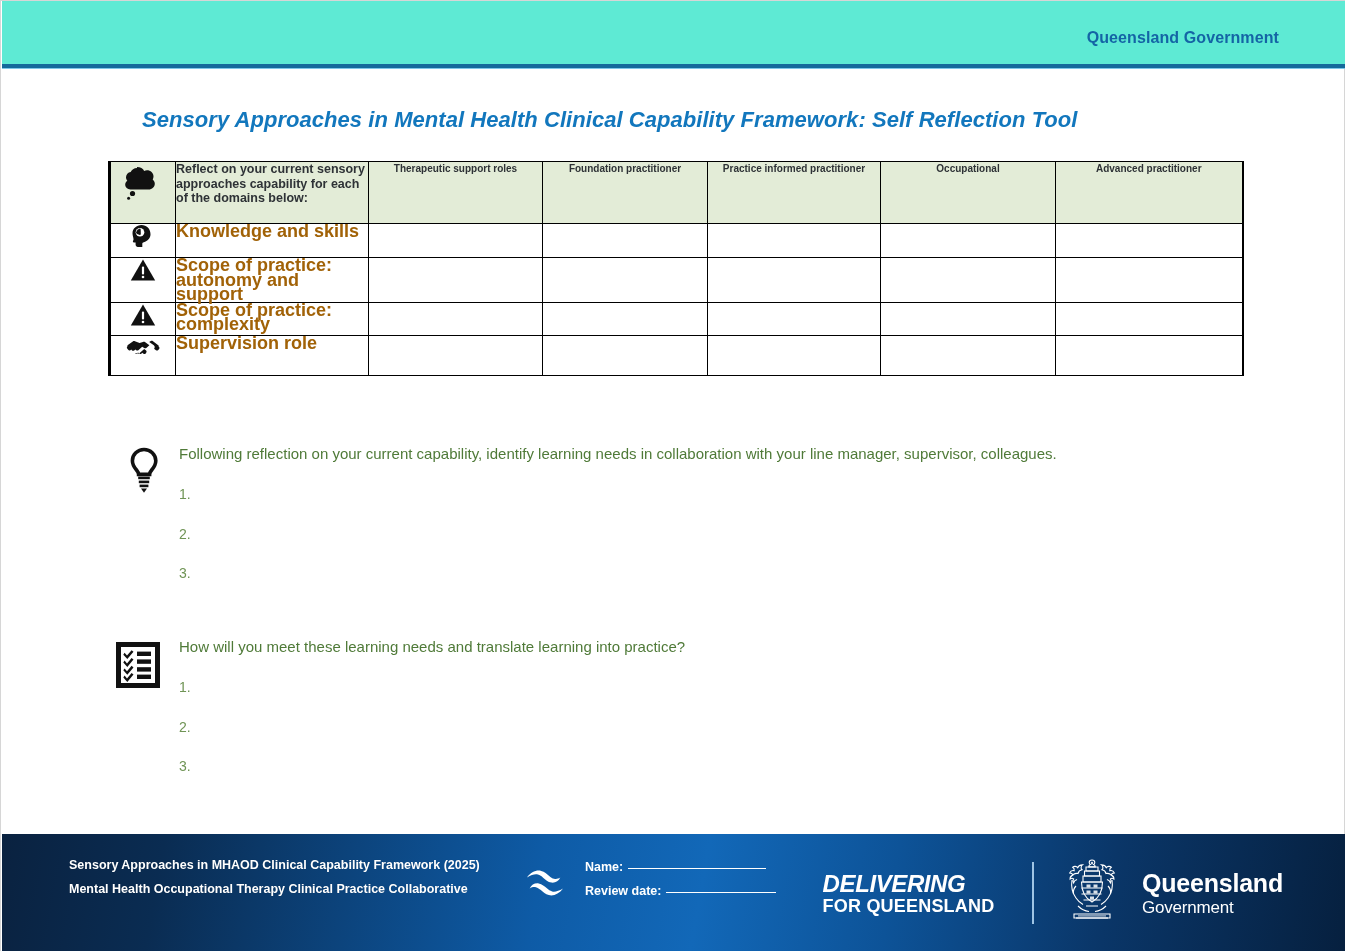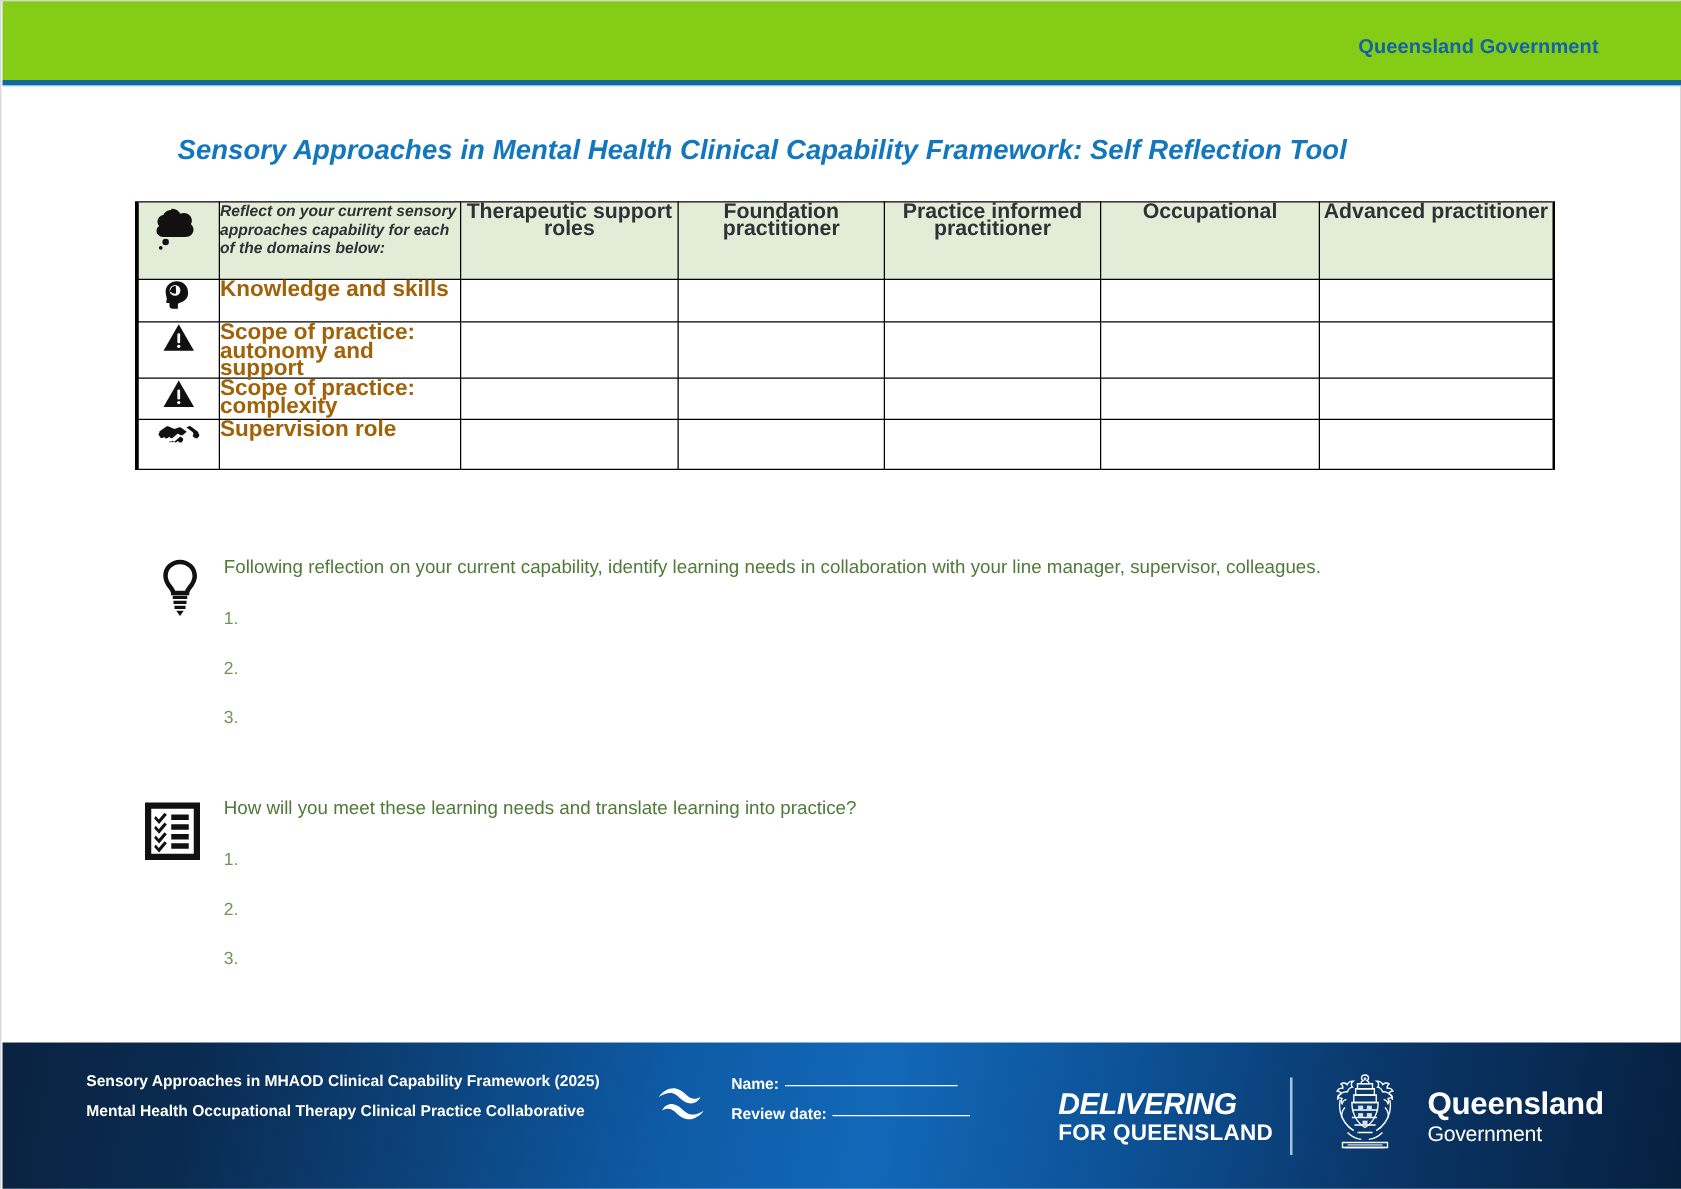--- a/index.html
+++ b/index.html
@@ -15,21 +15,21 @@
     box-sizing:border-box;
     border-left:1px solid #d6d6d6;
     border-right:1px solid #d6d6d6;
     border-top:1px solid #d6d6d6;
     background:#fff;
   }
 
   
   .topbar{
     position:absolute;left:1px;top:0;width:1343px;height:63px;
-    background:#84cc16;
+    background:#5eead4;
   }
   .topbar .qg-text{
     position:absolute;right:66px;top:28px;
     font-size:16px;font-weight:bold;color:#1464a5;
     letter-spacing:0.1px;white-space:nowrap;
   }
   .topbar-rule{
     position:absolute;left:1px;top:63px;width:1343px;height:4px;
     background:#156a9b;
   }
@@ -69,24 +69,23 @@
   .c-level{width:174px;}
   .c-level2{width:165px;}
   .c-level3{width:173px;}
   .c-level4{width:175px;}
   .c-level5{width:187px;}
 
   .hdr-intro{
     font-size:12.5px;font-weight:bold;color:#2e3236;
     line-height:14.5px;
     padding:9px 8px 8px 10px;
-    font-style:italic;
   }
   .hdr-level{
-    font-size:17px;font-weight:bold;color:#2e3236;
+    font-size:10px;font-weight:bold;color:#2e3236;
     text-align:center;line-height:14px;
     padding:8px 6px 0 6px;
   }
   .domain-label{
     font-size:18px;font-weight:bold;color:#a16207;
     line-height:14.5px;
     padding:9px 6px 6px 10px;
   }
   .icon-cell{
     text-align:center;padding-top:6px;
@@ -140,21 +139,21 @@
     vertical-align:2px;margin-left:5px;
   }
   .blank-name{width:138px;}
   .blank-date{width:110px;}
 
   .ft-logos{
     position:absolute;right:62px;top:24px;height:70px;
     display:flex;align-items:center;
   }
   .delivering{
-    text-align:left;color:#fff;margin-right:14px;
+    text-align:left;color:#fff;margin-right:38px;
   }
   .delivering .l1{
     font-size:24px;font-weight:bold;font-style:italic;
     letter-spacing:-0.4px;line-height:25px;
   }
   .delivering .l2{
     font-size:18px;font-weight:bold;line-height:20px;letter-spacing:0.2px;
   }
   .divider-v{
     width:1.5px;height:62px;background:#9fc4e4;margin-right:22px;

